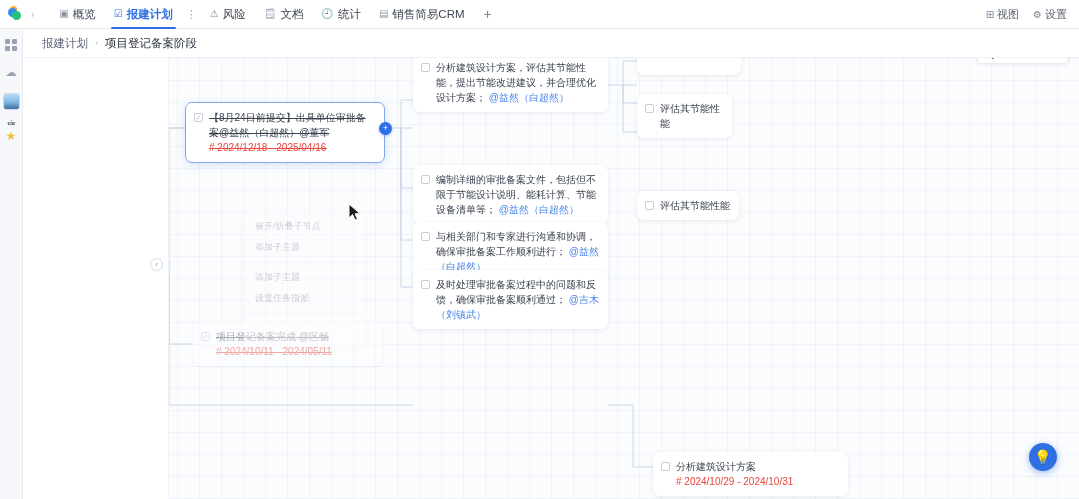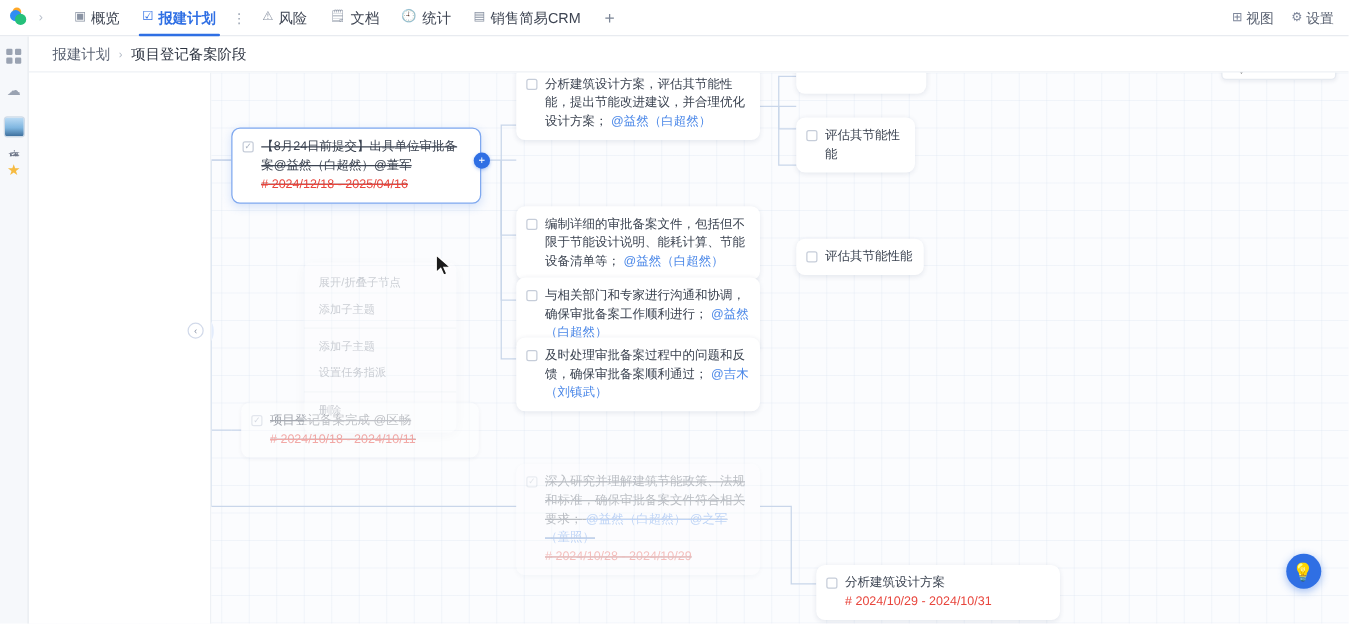--- a/index.html
+++ b/index.html
@@ -295,33 +295,32 @@
     </div>
     <div class="expand-btn" style="left:356px; top:64px;">+</div>
 
     <div class="ghost-menu">
       <div class="gm-item">展开/折叠子节点</div>
       <div class="gm-item">添加子主题</div>
       <div class="gm-sep"></div>
       <div class="gm-item">添加子主题</div>
       <div class="gm-item">设置任务指派</div>
       <div class="gm-sep"></div>
-      <div class="gm-item">删除</div>
     </div>
 
     <svg class="cursor-arrow" width="14" height="19" viewBox="0 0 14 19">
       <path d="M1 1 L1 15 L4.6 11.6 L7 17 L9.4 16 L7.1 10.8 L12 10.6 Z" fill="#1b1b1b" stroke="#fff" stroke-width="1"></path>
     </svg>
 
     <div class="node done faded2" style="left:170px; top:264px; width:190px;">
       <div class="node-row">
         <span class="cbox checked"></span>
         <span class="ntext">
           <span>项目登记备案完成 @区畅</span><br>
-          <span class="datered"># 2024/10/18 - 2024/10/11</span>
+          <span class="datered"># 2024/10/11 - 2024/05/11</span>
         </span>
       </div>
     </div>
 
     <div class="node" style="left:390px; top:-5px; width:195px;">
       <div class="node-row">
         <span class="cbox"></span>
         <span class="ntext">
           <span>分析建筑设计方案，评估其节能性能，提出节能改进建议，并合理优化设计方案；</span>
           <span class="mention">@益然（白超然）</span>
@@ -373,30 +372,20 @@
     </div>
 
 
     <div class="node" style="left:614px; top:133px; width:102px;">
       <div class="node-row">
         <span class="cbox"></span>
         <span class="ntext">评估其节能性能</span>
       </div>
     </div>
 
-    <div class="node done faded" style="left:390px; top:313px; width:195px;">
-      <div class="node-row">
-        <span class="cbox checked"></span>
-        <span class="ntext">
-          <span>深入研究并理解建筑节能政策、法规和标准，确保审批备案文件符合相关要求；</span>
-          <span class="mention">@益然（白超然） @之军（童照）</span><br>
-          <span class="datered"># 2024/10/28 - 2024/10/29</span>
-        </span>
-      </div>
-    </div>
 
     <div class="node" style="left:630px; top:394px; width:195px;">
       <div class="node-row">
         <span class="cbox"></span>
         <span class="ntext">
           <span>分析建筑设计方案</span><br>
           <span class="datered"># 2024/10/29 - 2024/10/31</span>
         </span>
       </div>
     </div>

